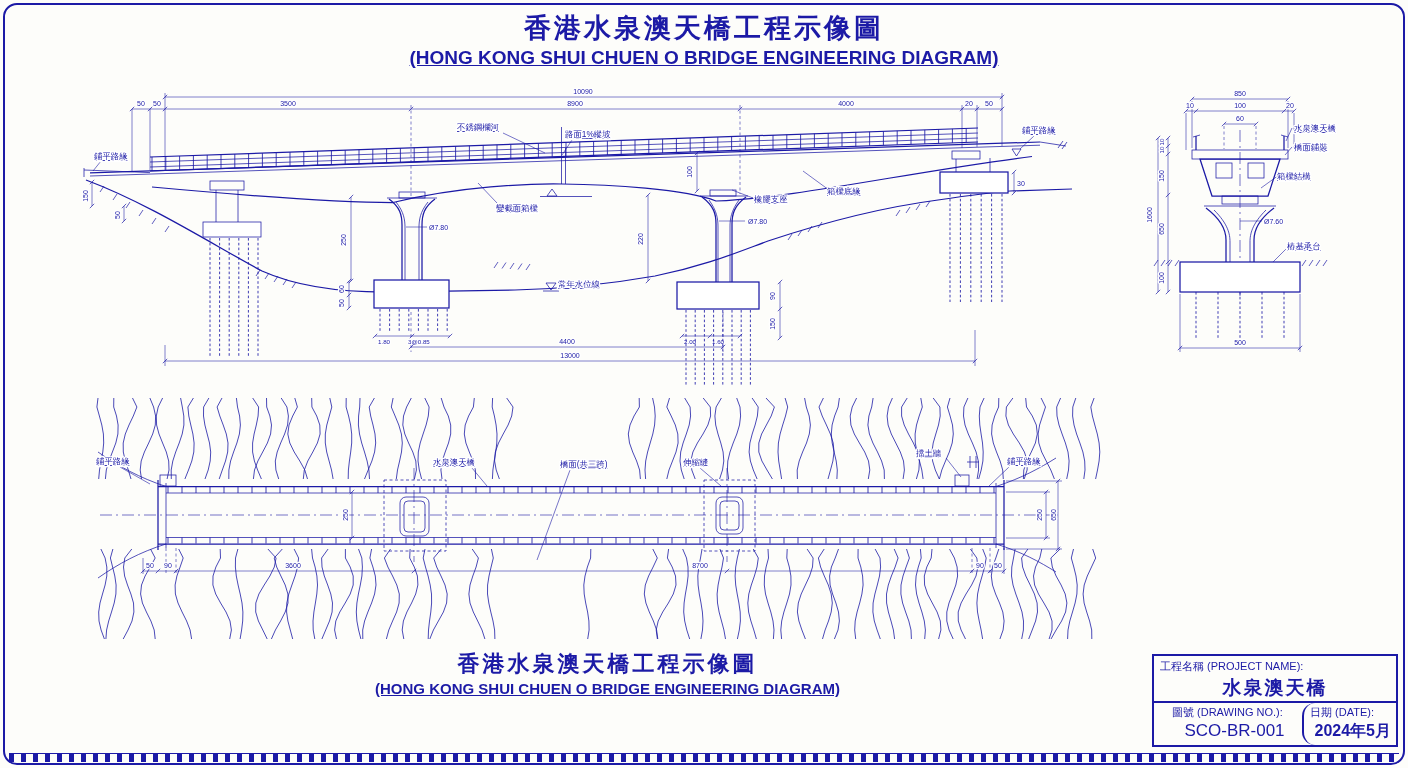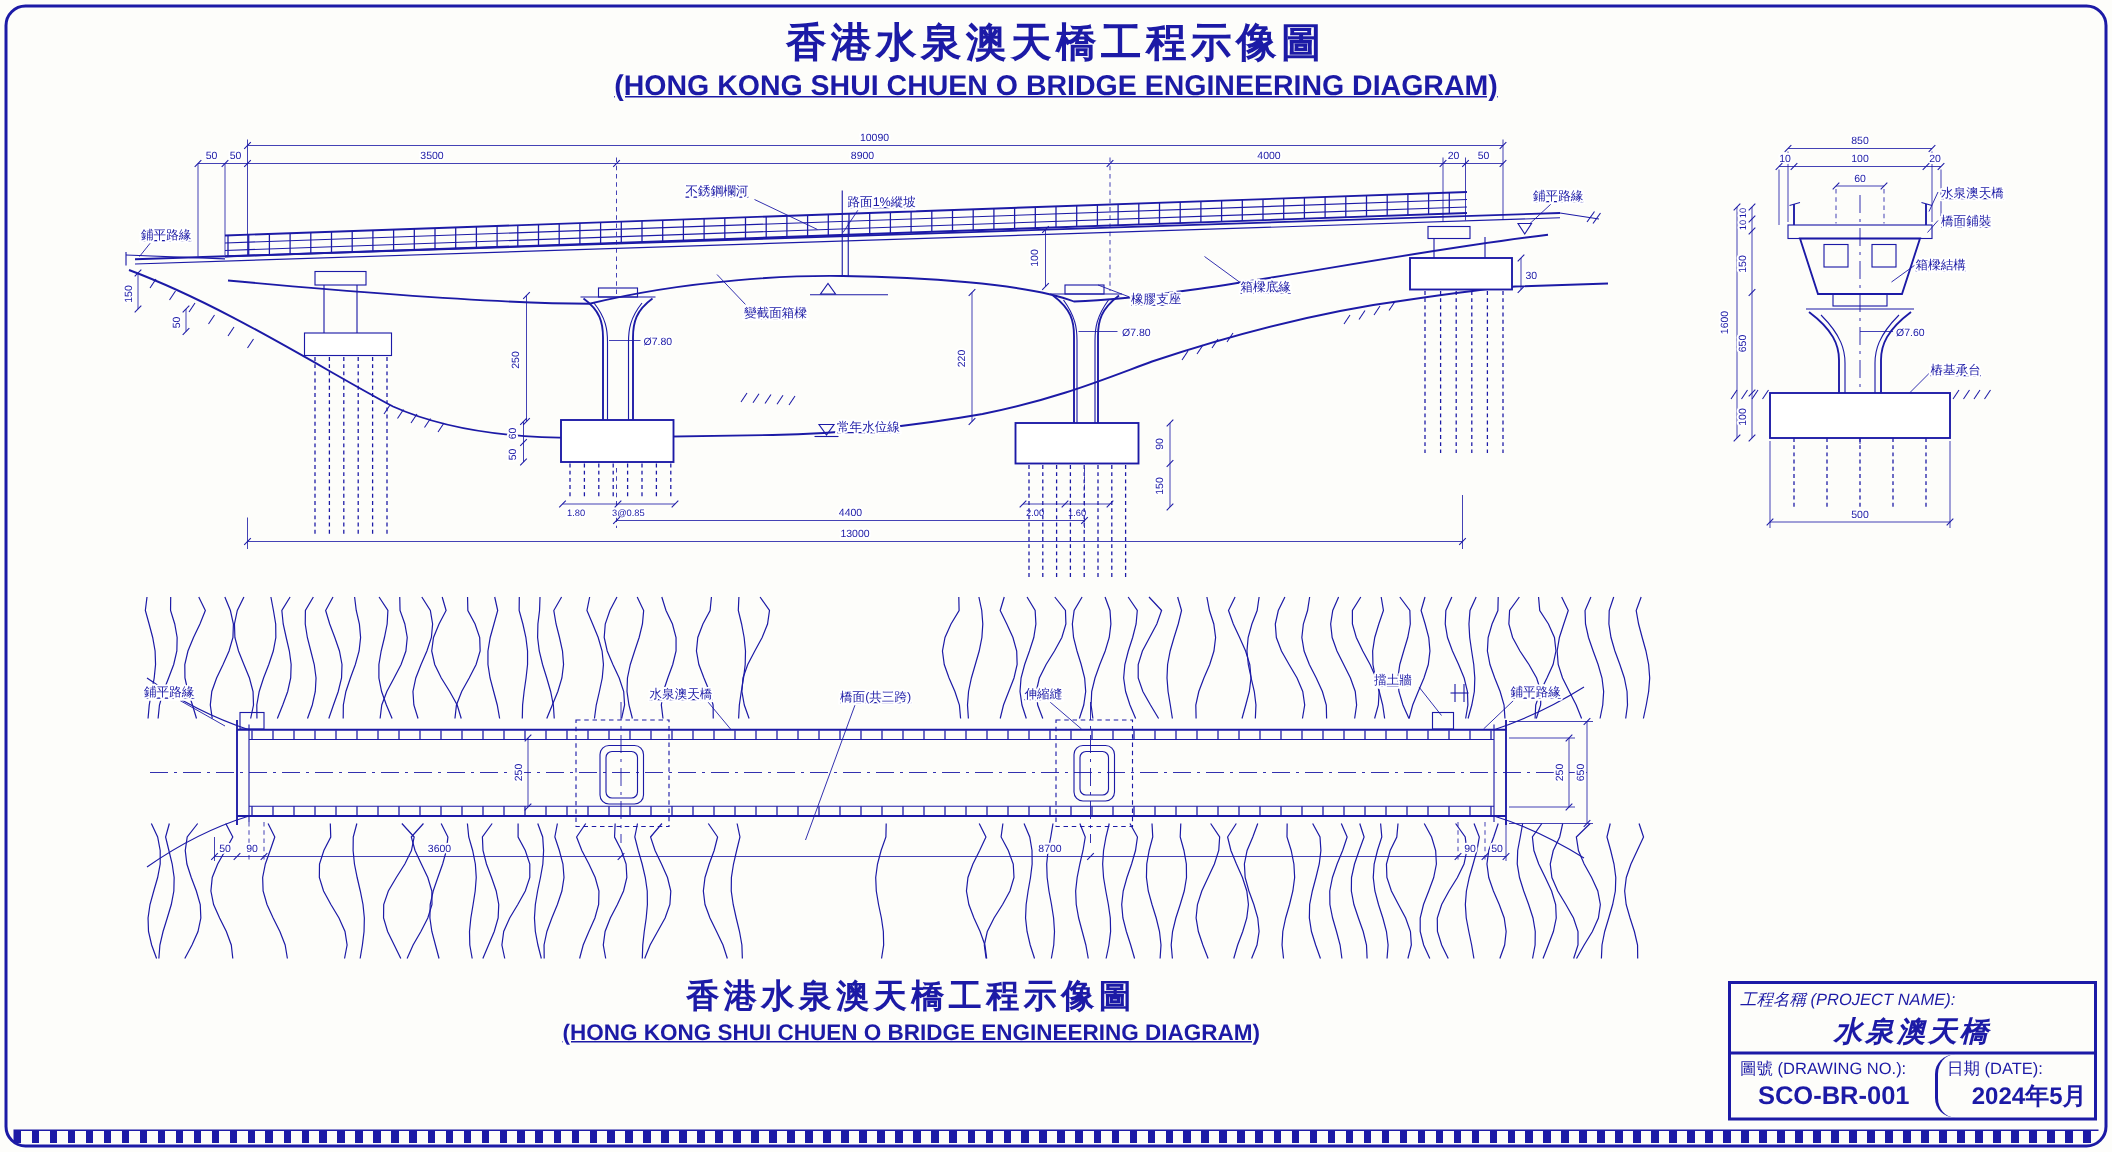--- a/index.html
+++ b/index.html
@@ -10,27 +10,27 @@
   .bottom-strip{position:absolute;left:9px;right:9px;bottom:6px;height:8px;border-top:1.5px solid var(--ink);
     background:repeating-linear-gradient(90deg,var(--ink) 0 5px,transparent 5px 12px);}
   .titles-top{position:absolute;left:0;right:0;top:12px;text-align:center;line-height:1.25;}
   .t-zh{font-size:27px;font-weight:bold;letter-spacing:3px;}
   .t-en{font-size:19px;font-weight:600;text-decoration:underline;letter-spacing:0px;}
   .titles-bottom{position:absolute;left:140px;width:935px;top:650px;text-align:center;line-height:1.3;}
   .b-zh{font-size:22px;font-weight:bold;letter-spacing:3px;}
   .b-en{font-size:15px;font-weight:600;text-decoration:underline;}
   .titleblock{position:absolute;left:1152px;top:654px;width:246px;height:93px;border:2px solid var(--ink);
     box-sizing:border-box;background:var(--paper);}
-  .tb-row1{height:47px;border-bottom:2px solid var(--ink);box-sizing:border-box;padding:3px 6px 0 6px;font-style:italic;}
+  .tb-row1{height:47px;border-bottom:2px solid var(--ink);box-sizing:border-box;padding:3px 6px 0 6px;}
   .tb-label{font-size:11px;}
   .tb-name{font-size:19px;font-weight:bold;text-align:center;margin-top:1px;letter-spacing:2px;}
-  .tb-row2{display:grid;grid-template-columns:136px 1fr;height:42px;}
+  .tb-row2{display:grid;grid-template-columns:136px 1fr;height:42px;padding-left:12px;}
   .tb-cell{padding:2px 5px 0 6px;box-sizing:border-box;}
   .tb-cell.right{border-left:2px solid var(--ink);border-radius:13px;}
-  .tb-no{font-size:17px;font-weight:bold;text-align:center;margin-top:1px;}
+  .tb-no{font-size:17px;font-weight:normal;text-align:center;margin-top:1px;}
   .tb-date{font-size:16px;font-weight:bold;text-align:right;margin-top:1px;}
   svg#dwg{position:absolute;inset:0;}
   svg line,svg path,svg rect,svg polyline{stroke:var(--ink);fill:none;stroke-linecap:butt;}
   .w1{stroke-width:1.25px;} .w0{stroke-width:.75px;} .dim{stroke-width:.55px;} .ld{stroke-width:.6px;}
   .dash{stroke-dasharray:3,2.5;} .cl{stroke-dasharray:12,4,2,4;stroke-width:.6px;}
   .wf{fill:#fff;stroke:none;}
   #g-contours path{stroke-width:.8px;}
   #g-rail-posts line,#g-plan-posts line{stroke-width:.85px;}
   #g-piles line{stroke-width:.85px;stroke-dasharray:2.6,2.2;}
   #g-hatch line,#g-ticks line{stroke-width:.7px;}

